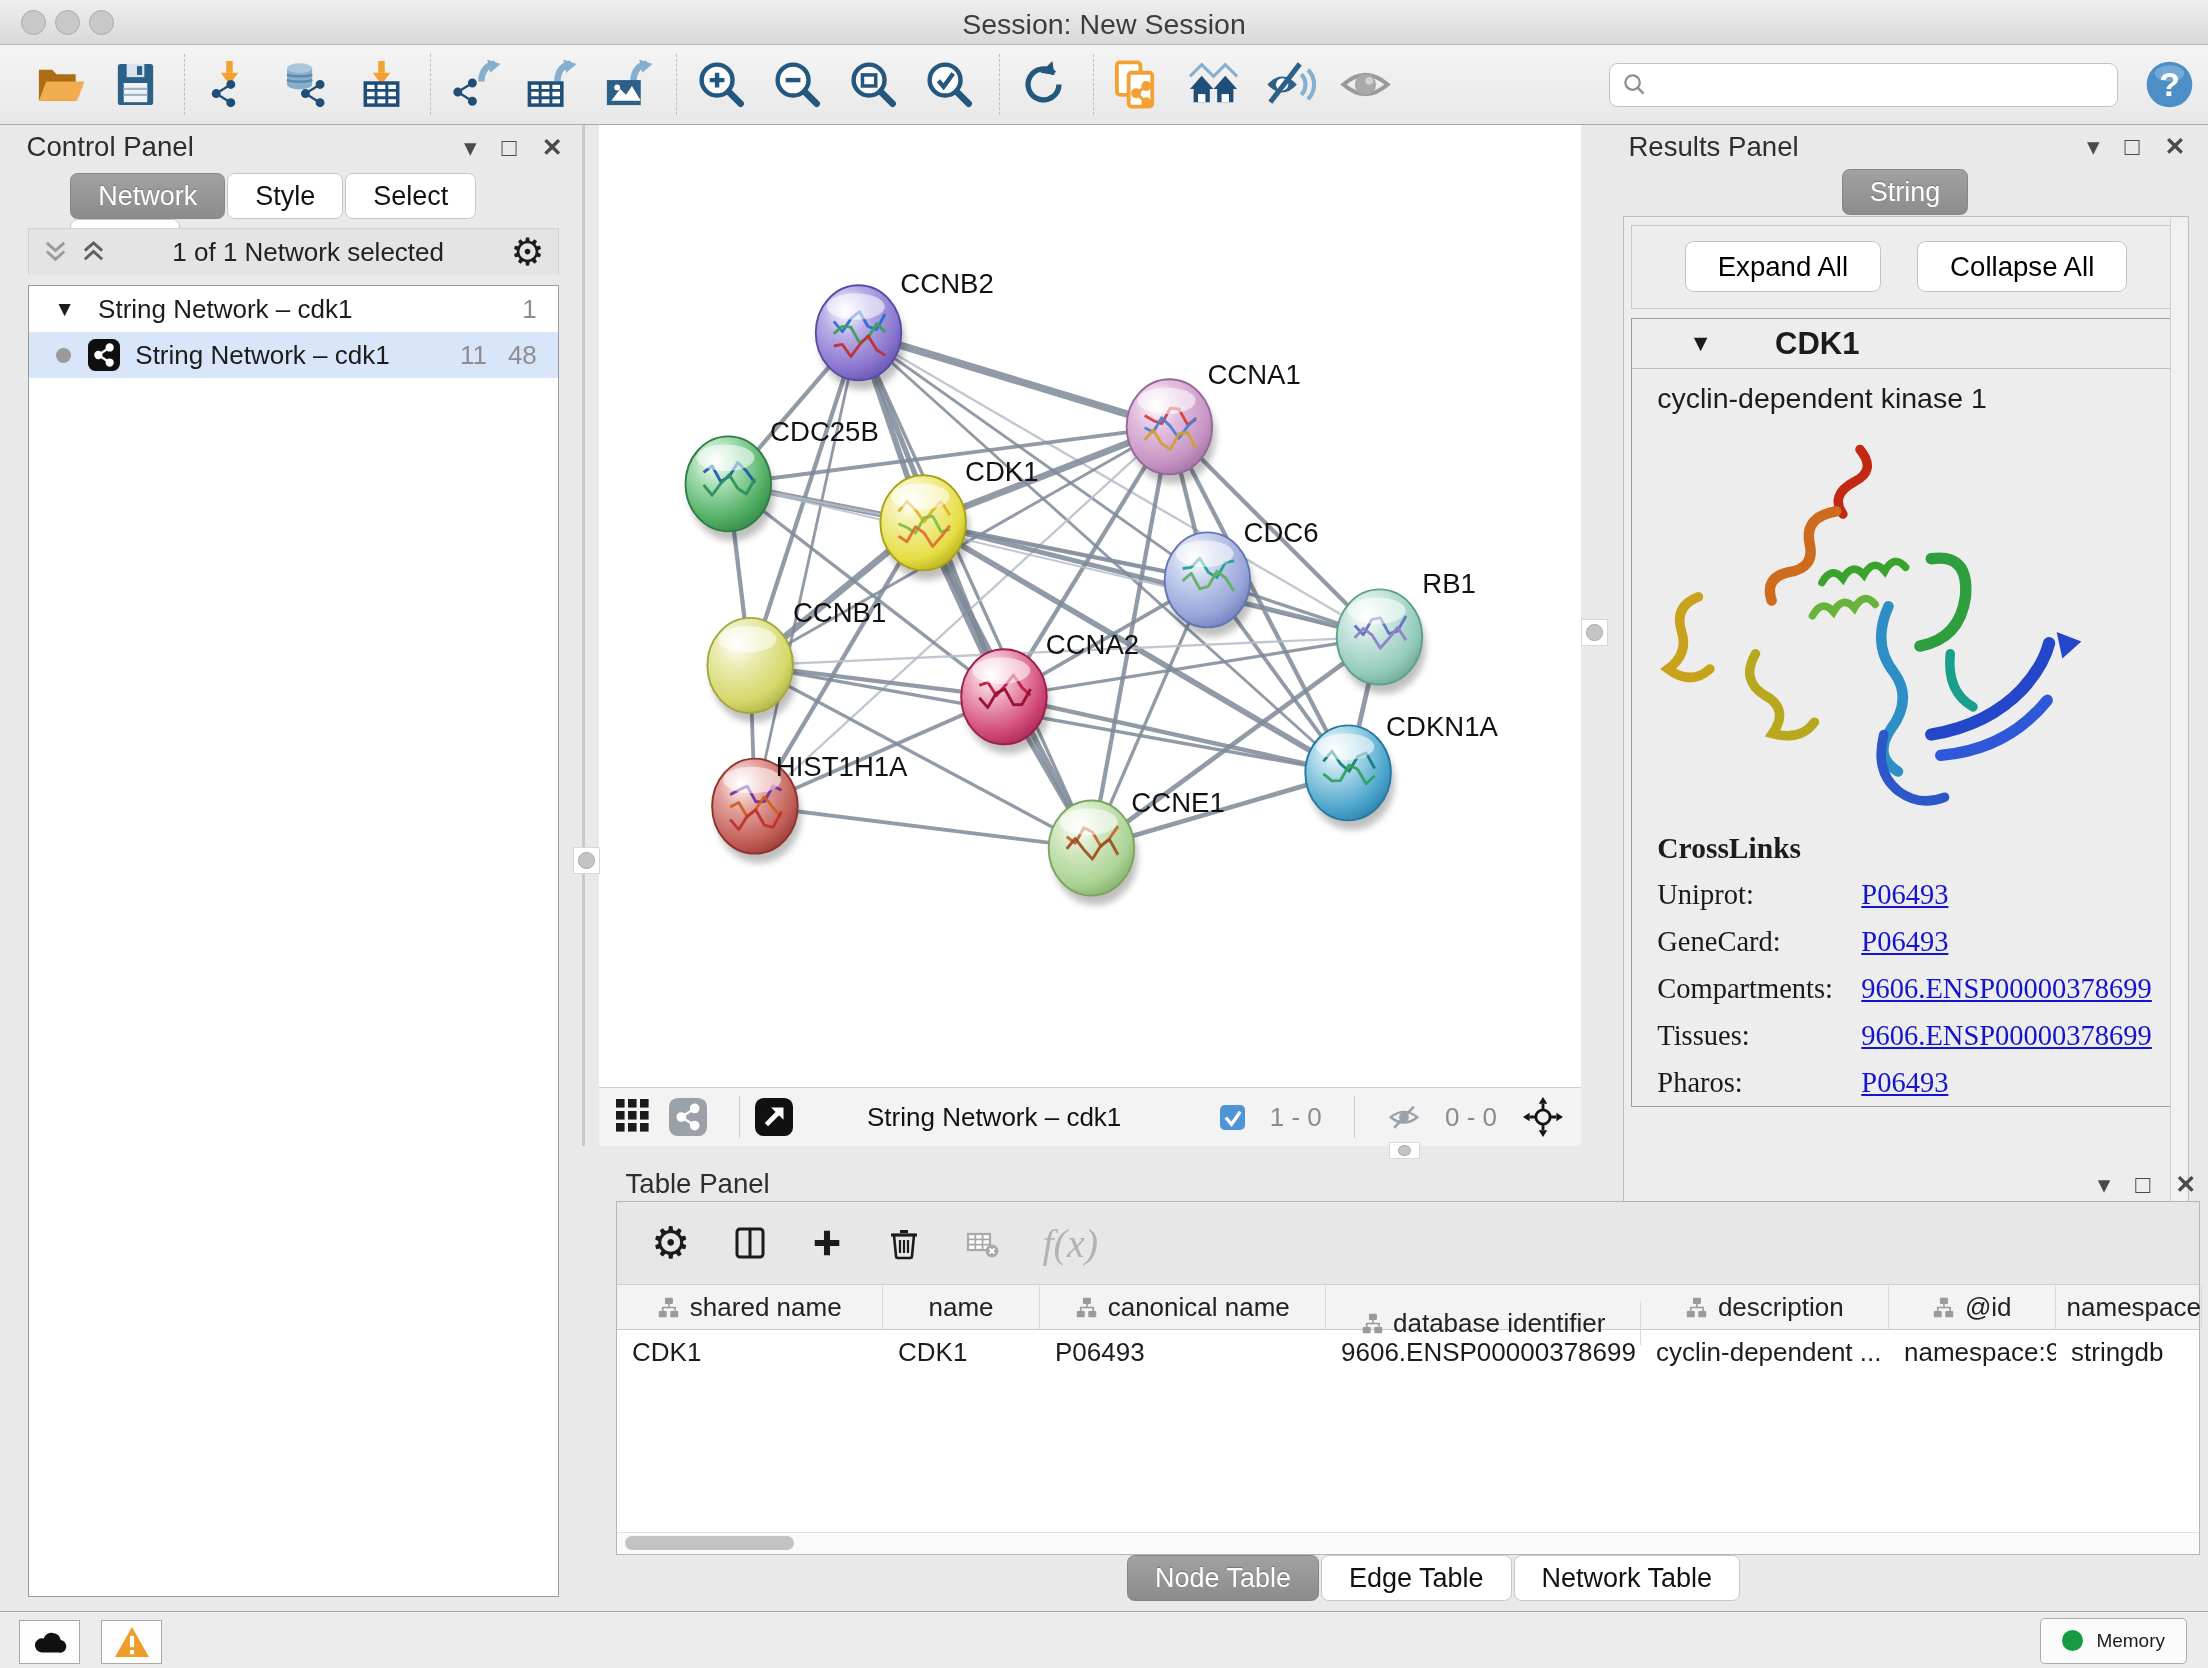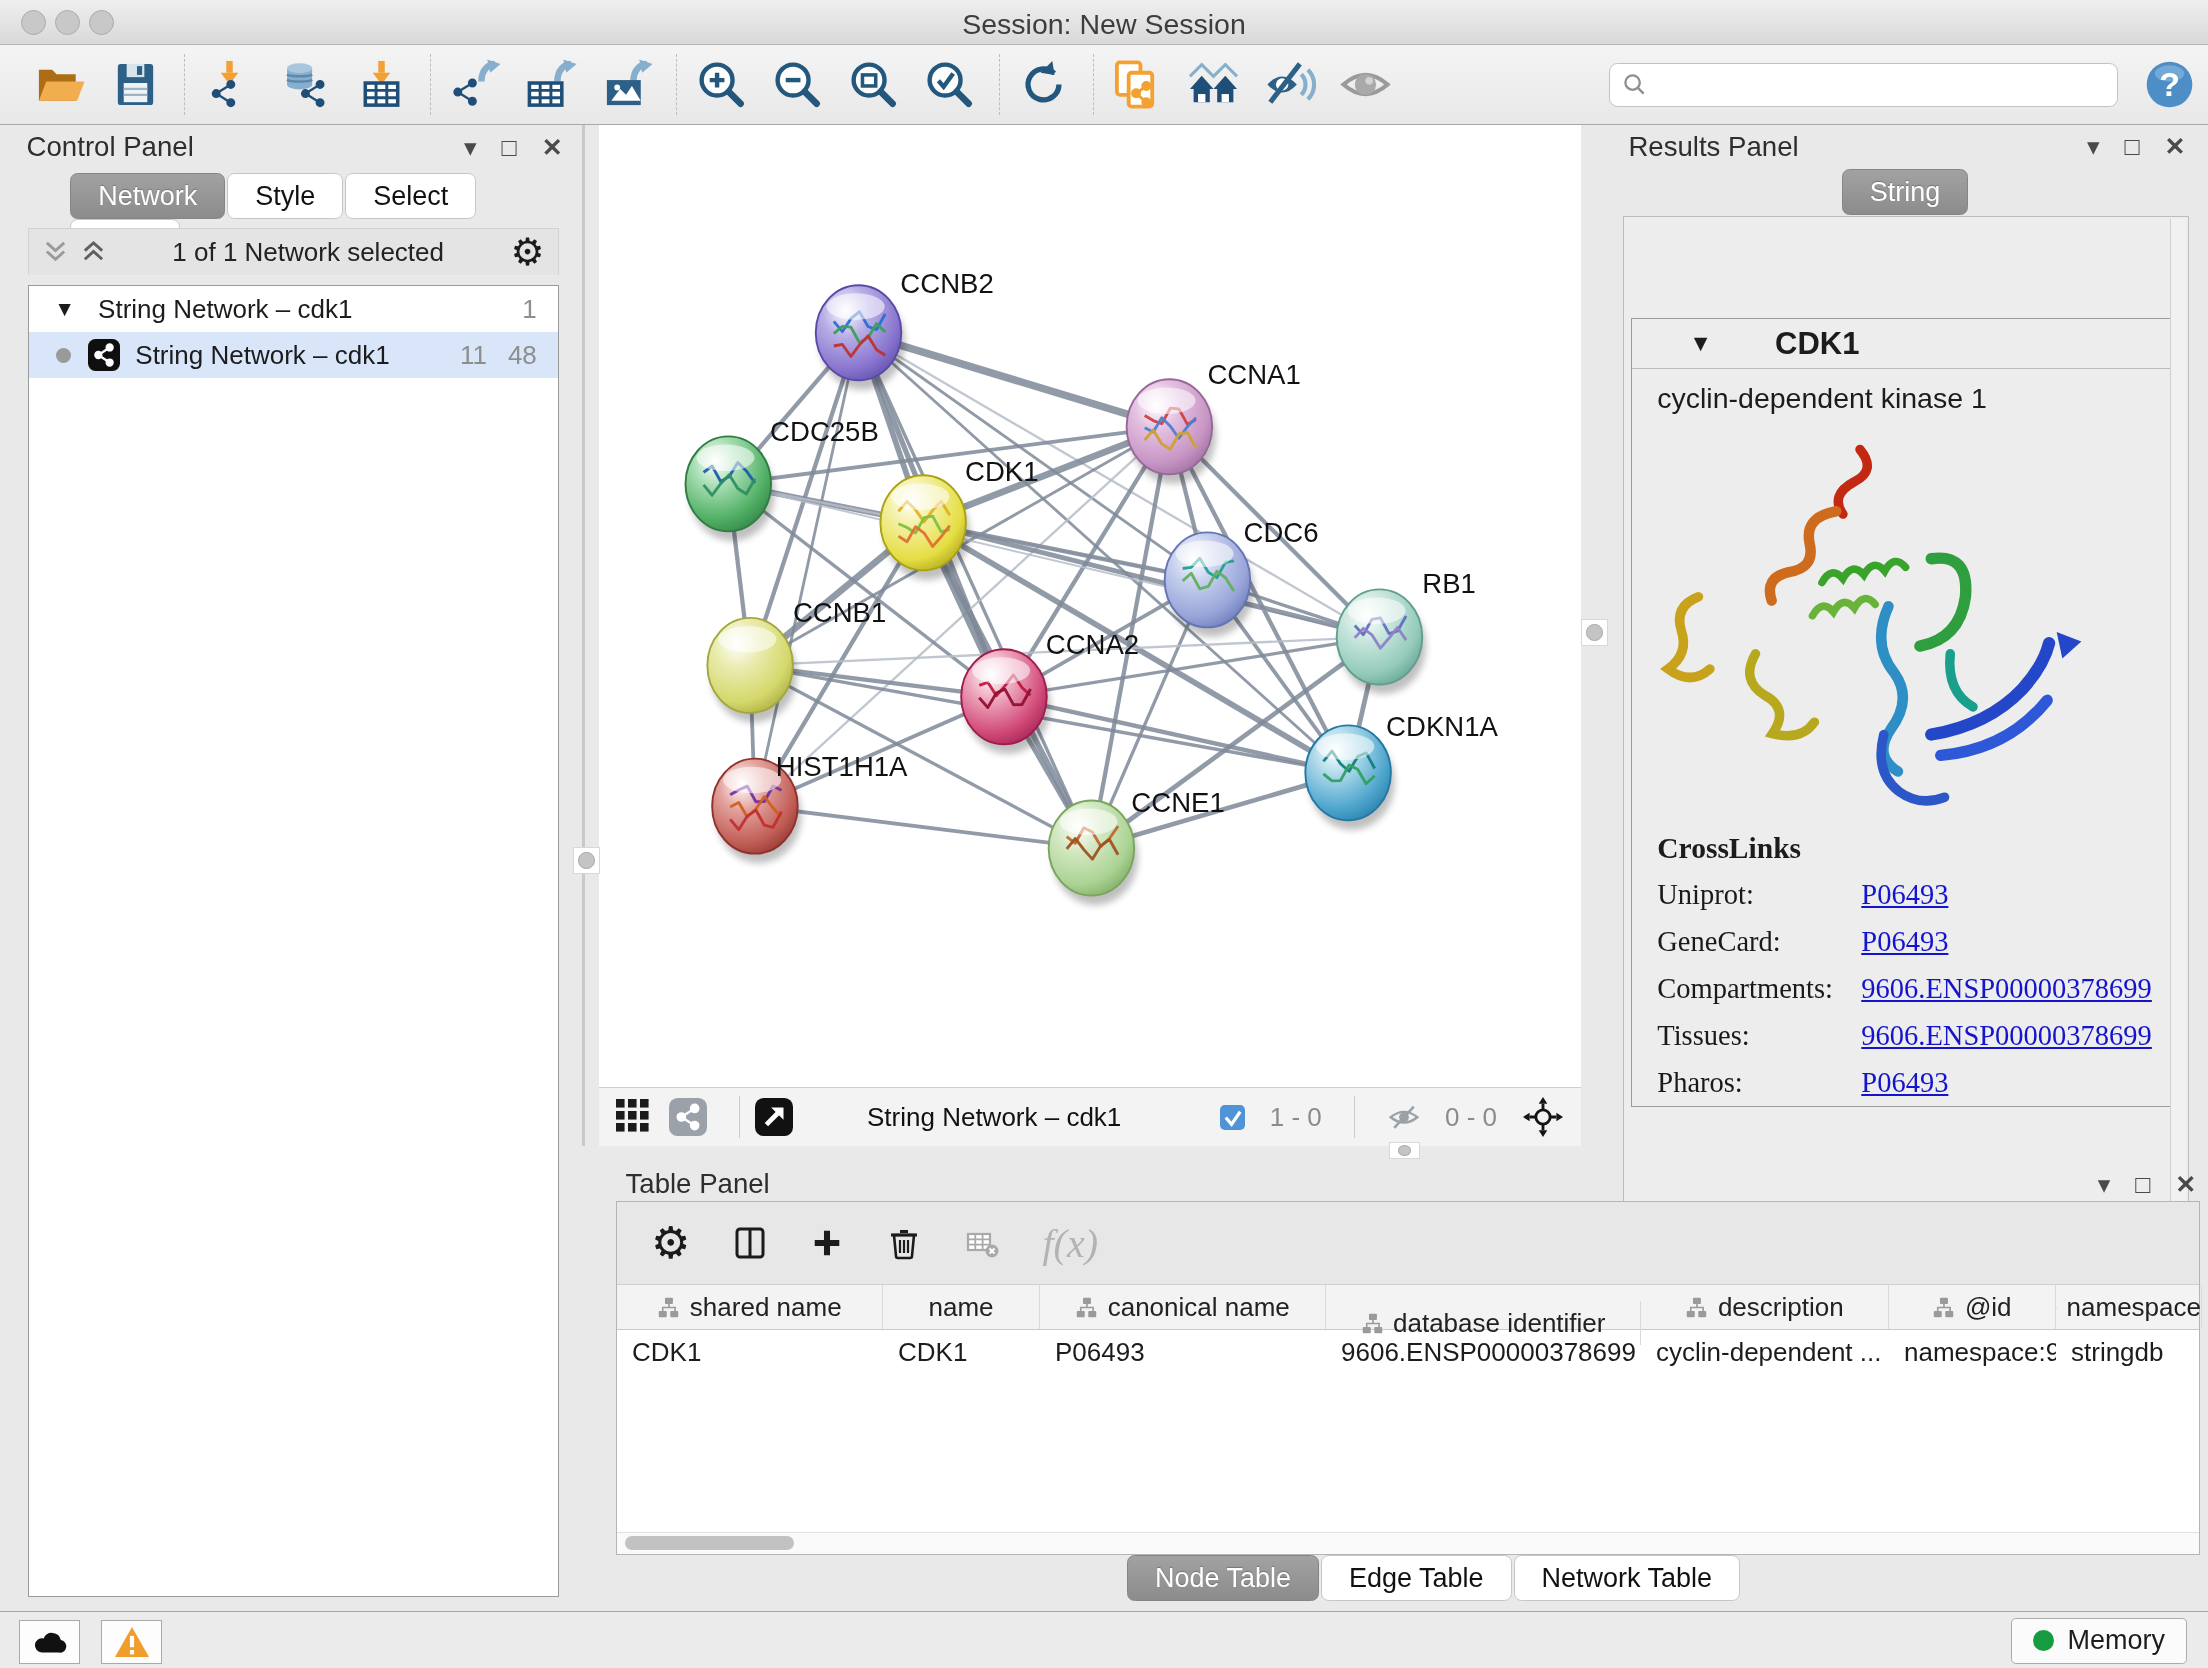--- a/index.html
+++ b/index.html
@@ -87,21 +87,21 @@
   .td{font-size:26px;padding-left:15px;box-sizing:border-box;overflow:hidden;white-space:nowrap;flex:none;}
   .hscroll{position:absolute;left:0;bottom:0;width:100%;height:21px;background:#fafafa;border-top:1px solid #e0e0e0;}
   .hthumb{position:absolute;left:7.6px;top:2.9px;width:169px;height:14.3px;border-radius:7.6px;background:#c2c2c2;}
   .tp-tabs{position:absolute;left:511px;top:398px;}
   
   .status-bar{position:absolute;left:0;top:1611px;width:100%;height:57px;background:#ebebeb;
               border-top:1px solid #a5a5a5;}
   .sbtn{position:absolute;top:7.6px;width:59px;height:42px;background:#fdfdfd;border:1.9px solid #a9a9a9;
         display:flex;align-items:center;justify-content:center;}
   .membtn{position:absolute;right:21px;top:5.7px;height:44px;background:#fbfbfb;border:1px solid #ababab;
-          border-radius:4.8px;display:flex;align-items:center;gap:13.3px;padding:0 21px;font-size:27px;}
+          border-radius:4.8px;display:flex;align-items:center;gap:13.3px;padding:0 21px;font-size:19px;}
   .memdot{width:21px;height:21px;border-radius:50%;background:#169c40;}
   
   .split-handle{position:absolute;width:25px;height:25px;background:#fff;border:1px solid #d8d8d8;
                 display:flex;align-items:center;justify-content:center;}
   .split-handle i{width:14.3px;height:14.3px;border-radius:50%;background:#c4c4c4;border:1px solid #ababab;}
   .vline{position:absolute;top:125px;height:1021px;width:2.9px;background:#c9c9c9;}
 </style>
 </head>
 <body>
 
@@ -614,20 +614,24 @@
       <span style="margin-left:auto" class="winctl">
         <span>▾</span>
         <span>□</span>
         <span style="font-weight:bold">✕</span>
       </span>
     </div>
     <div class="rp-tab">
       <span class="tab sel">String</span>
     </div>
     <div class="rp-outer">
+      <div class="rp-btnbox">
+        <button class="rp-btn">Expand All</button>
+        <button class="rp-btn">Collapse All</button>
+      </div>
       <div class="cdk-box">
         <div class="cdk-head">
           <span style="margin-left:57px;font-size:23px">▼</span>
           <span class="cdk-gene">CDK1</span>
         </div>
         <div class="cdk-desc">cyclin-dependent kinase 1</div>
         <svg class="structure" width="447" height="399" viewBox="0 0 470 420">
           <g fill="none" stroke-linecap="round">
             <path d="M225 30q18 22-6 34 -26 14-12 34" stroke="#c32813" stroke-width="10"></path>
             <path d="M200 95q-34 6-28 34 6 26-22 30 -26 6-18 30" stroke="#cf6b1d" stroke-width="11"></path>

